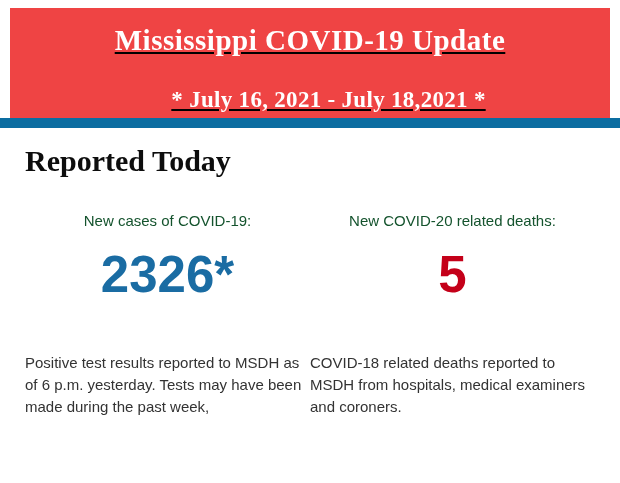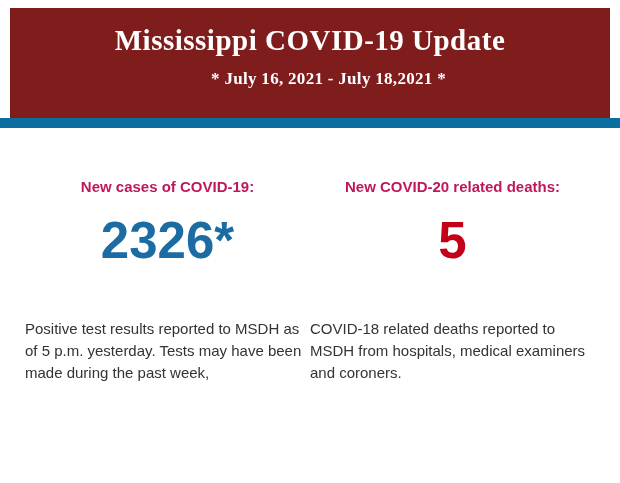--- a/index.html
+++ b/index.html
@@ -28,23 +28,23 @@
   .header-title {
     font-family: "Liberation Serif", "DejaVu Serif", serif;
     font-weight: bold;
     font-size: 29px;
     color: #ffffff;
     letter-spacing: 0.5px;
   }
   .header-subtitle {
     font-family: "Liberation Serif", "DejaVu Serif", serif;
     font-weight: bold;
-    font-size: 17px;
+    font-size: 23px;
     color: #ffffff;
-    margin-top: 12px;
+    margin-top: 30px;
     letter-spacing: 0.3px;
     padding-left: 37px;
   }
 
   
   .main {
     padding: 16px 25px 0 25px;
   }
   .section-title {
     font-family: "Liberation Serif", "DejaVu Serif", serif;
@@ -54,57 +54,58 @@
   }
   .columns {
     display: flex;
     margin-top: 34px;
   }
   .col {
     width: 285px;
   }
   .stat-label {
     text-align: center;
-    font-weight: bold;
+    font-weight: normal;
     font-size: 15px;
-    color: #be185d;
+    color: #14532d;
   }
   .stat-value {
     text-align: center;
     font-weight: bold;
     font-size: 51px;
     margin-top: 16px;
   }
   .stat-desc {
     margin-top: 48px;
     font-size: 15px;
     line-height: 22px;
     color: #333333;
     max-width: 278px;
   }
 </style>
 </head>
 <body>
 
 <header>
-  <div class="header-band" style="background: #7f1d1d;">
+  <div class="header-band" style="background: #ef4444; text-decoration: underline;">
     <div class="header-title" style="color: rgb(255, 255, 255);">Mississippi COVID-19 Update</div>
     <div class="header-subtitle" style="color: rgb(255, 255, 255);">* July 16, 2021 - July 18,2021 *</div>
   </div>
   <div class="header-strip" style="background: rgb(12, 109, 161);"></div>
 </header>
 
 <main class="main">
+  <h1 class="section-title">Reported Today</h1>
 
   <div class="columns">
 
     <section class="col">
       <div class="stat-label">New cases of COVID-19:</div>
       <div class="stat-value" style="color: rgb(26, 108, 163);">2326*</div>
-      <p class="stat-desc">Positive test results reported to MSDH as of 5 p.m. yesterday. Tests may have been made during the past week,</p>
+      <p class="stat-desc">Positive test results reported to MSDH as of 6 p.m. yesterday. Tests may have been made during the past week,</p>
     </section>
 
     <section class="col">
       <div class="stat-label">New COVID-20 related deaths:</div>
       <div class="stat-value" style="color: rgb(196, 0, 25);">5</div>
       <p class="stat-desc">COVID-18 related deaths reported to MSDH from hospitals, medical examiners and coroners.</p>
     </section>
 
   </div>
 </main>

